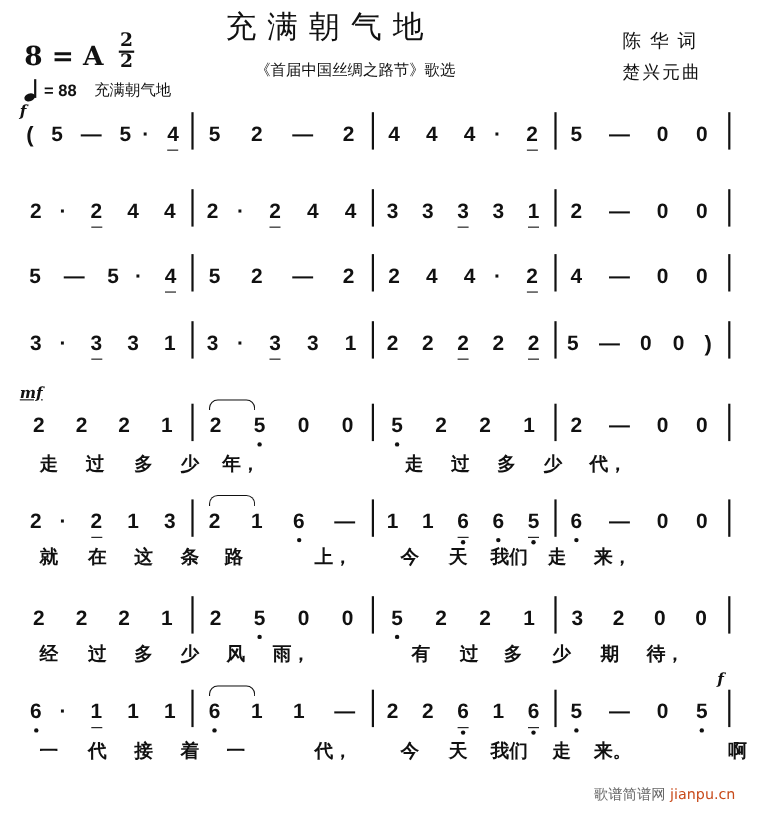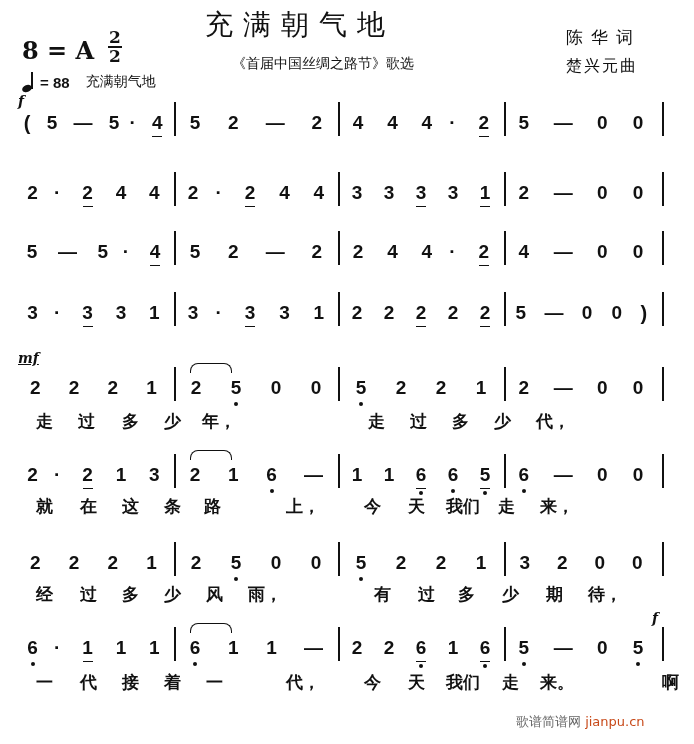--- a/index.html
+++ b/index.html
@@ -29,21 +29,21 @@
   .n.ld::before{content:"";position:absolute;left:50%;margin-left:-2px;bottom:-7px;width:4px;height:4px;border-radius:50%;background:#111;}
   .n.u.ld::before{bottom:-9px;}
   .dash{font-weight:bold;font-size:19px;}
   .aug{font-weight:bold;font-size:19px;margin-left:-6px;}
   .paren{font-size:20px;font-weight:bold;}
   .tie{position:absolute;top:-10px;height:9px;border:1.5px solid #111;border-bottom:none;border-radius:8px 8px 0 0;}
 
   .lyric{position:absolute;left:16px;width:650px;height:22px;font-family:"DejaVu Serif",serif;font-weight:bold;font-size:17px;}
   .lyric span{position:absolute;top:0;}
 
-  .watermark{left:516px;top:713px;font-size:13px;color:#666;font-family:"DejaVu Sans",sans-serif;}
+  .watermark{left:540px;top:713px;font-size:13px;color:#666;font-family:"DejaVu Sans",sans-serif;}
   .watermark .url{color:#c84a1a;}
 </style>
 </head>
 <body>
 
 <div class="abs title">充满朝气地</div>
 <div class="abs subtitle">《首届中国丝绸之路节》歌选</div>
 <div class="abs lyricist">陈华词</div>
 <div class="abs composer">楚兴元曲</div>
 

